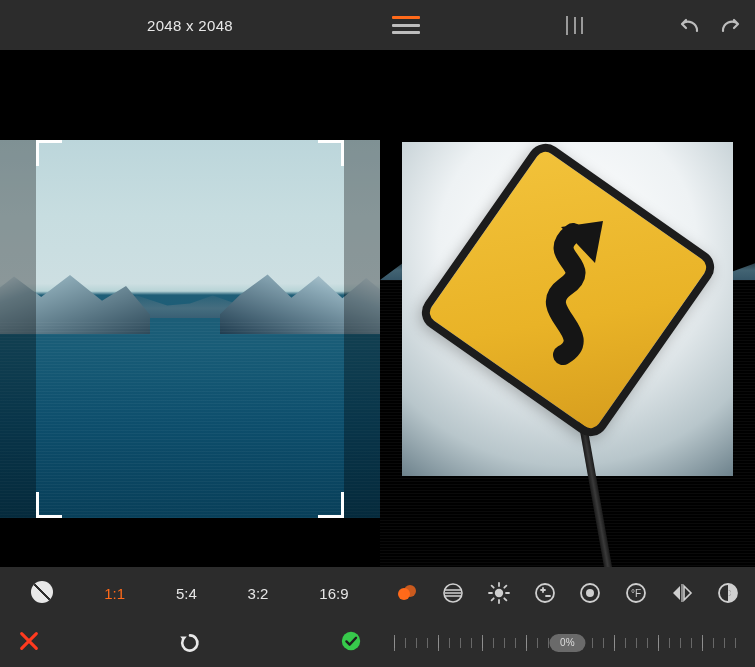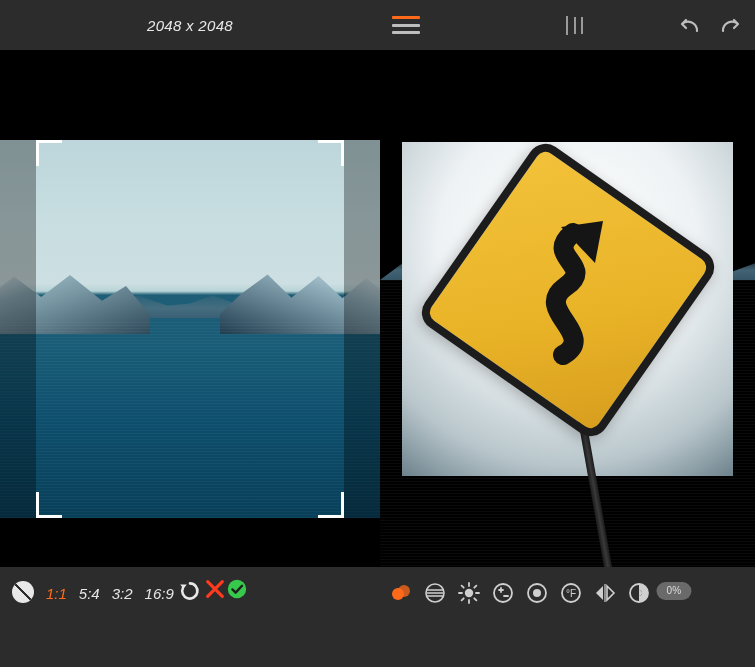--- a/index.html
+++ b/index.html
@@ -1,19 +1,19 @@
 <!DOCTYPE html>
 <html><head>
 <meta charset="utf-8">
 <style>
   * { box-sizing: border-box; margin: 0; padding: 0; }
   html, body { width: 755px; height: 667px; background: #000; font-family: -apple-system, Helvetica, Arial, sans-serif; overflow: hidden; }
   .app { display: flex; width: 755px; height: 667px; }
   .pane { position: relative; height: 667px; display: flex; flex-direction: column; background: #000; }
-  .pane-left { width: 383px; font-style: italic; }
+  .pane-left { width: 383px; }
   .pane-right { width: 378px; }
 
   
   .topbar { height: 50px; background: #2c2c2c; display: flex; align-items: center; color: #d8d8d8; font-size: 15px; position: relative; }
   .topbar.left { justify-content: center; }
   .topbar.right { justify-content: space-between; padding: 0 12px; }
   .topbar .title { color: #e8e8e8; font-weight: 400; letter-spacing: 0.3px; }
 
   
   .canvas-wrap { position: relative; flex: 1 1 auto; display: flex; align-items: center; justify-content: center; overflow: hidden; }
@@ -78,21 +78,21 @@
     background: linear-gradient(135deg, #f2c23a 0%, #e9b327 60%, #d79e1e 100%);
     border: 8px solid #1c1c1c;
     border-radius: 18px;
     box-shadow: 0 4px 14px rgba(0,0,0,0.25);
     display:flex; align-items:center; justify-content:center;
   }
   .sign-curve { transform: rotate(-35deg); }
   .blackbar-top { position:absolute; left:0; right:0; top:0; height: 80px; background:#000; }
 
   
-  .bottombar { height: 100px; background: #2c2c2c; display:flex; flex-direction:row; }
+  .bottombar { height: 100px; background: #2c2c2c; display:flex; flex-direction:column; }
   .ratio-row { height: 52px; display:flex; align-items:center; justify-content:space-around; color:#e6e6e6; font-size:15px; padding: 0 6px; }
   .ratio-item { padding: 4px 6px; cursor:pointer; }
   .ratio-item.active { color:#ff6a1a; }
   .circle-icon { width:22px; height:22px; border-radius:50%; background:#e8e8e8; position:relative; display:inline-block; }
   .circle-icon::after { content:""; position:absolute; inset:0; background: linear-gradient(45deg, transparent 47%, #2c2c2c 47% 53%, transparent 53%); border-radius:50%; }
 
   .action-row { height: 48px; display:flex; align-items:center; justify-content:space-between; padding: 0 18px; }
   .action-row .center { position:absolute; left:50%; transform:translateX(-50%); }
 
   

